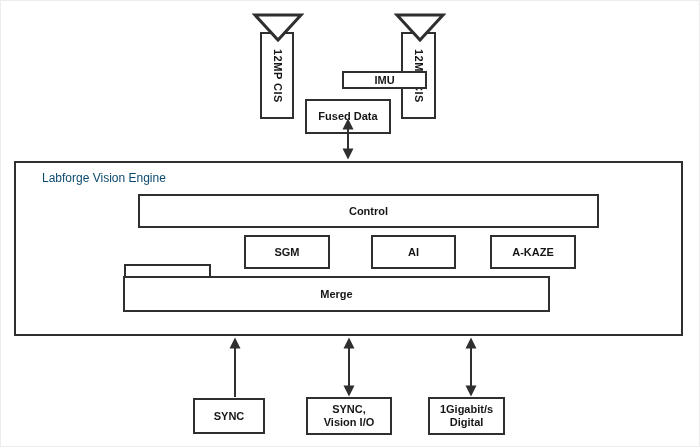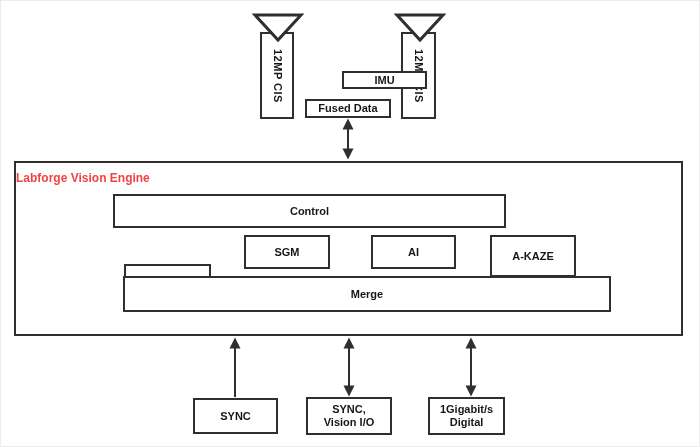--- a/index.html
+++ b/index.html
@@ -32,24 +32,24 @@
   .engine {
     position: absolute;
     left: 13px; top: 160px; width: 669px; height: 175px;
     border: 2px solid #2f2f2f;
     background: #ffffff;
     box-sizing: border-box;
     z-index: 1;
   }
   .engine-title {
     position: absolute;
-    left: 0; top: 8px;
-    font-weight: bold;
+    left: 26px; top: 8px;
+    font-weight: normal;
     font-size: 12px;
-    color: #ef4444;
+    color: #0c4a6e;
     white-space: nowrap;
   }
   .cam {
     z-index: 2;
   }
   .cam .vtext {
     writing-mode: vertical-rl;
     font-weight: bold;
     font-size: 11px;
     letter-spacing: 0.5px;
@@ -88,50 +88,50 @@
   </svg>
 
   <div class="box cam" style="left:400px; top:31px; width:35px; height:87px;">
     <span class="vtext">12MP CIS</span>
   </div>
 
   <div class="box" style="left:305px; top:70px; width:85px; height:18px;margin-left:36px;">
     <span>IMU</span>
   </div>
 
-  <div class="box" style="left:304px; top:98px; width:86px; height:19px;">
+  <div class="box" style="left:304px; top:98px; width:86px; height:35px;">
     <span>Fused Data</span>
   </div>
 
   <div class="engine">
     <span class="engine-title">Labforge Vision Engine</span>
   </div>
 
-  <div class="box" style="left:112px; top:193px; width:393px; height:34px;">
+  <div class="box" style="left:137px; top:193px; width:461px; height:34px;">
     <span>Control</span>
   </div>
 
   <div class="box" style="left:123px; top:234px; width:87px; height:34px;margin-top:29px;">
     <span>HDR</span>
   </div>
   <div class="box" style="left:243px; top:234px; width:86px; height:34px;">
     <span>SGM</span>
   </div>
   <div class="box" style="left:370px; top:234px; width:85px; height:34px;">
     <span>AI</span>
   </div>
-  <div class="box" style="left:489px; top:234px; width:86px; height:42px;">
+  <div class="box" style="left:489px; top:234px; width:86px; height:34px;">
     <span>A-KAZE</span>
   </div>
 
-  <div class="box" style="left:122px; top:275px; width:488px; height:36px;">
+  <div class="box" style="left:122px; top:275px; width:427px; height:36px;">
     <span>Merge</span>
   </div>
 
-  <div class="box" style="left:192px; top:397px; width:85px; height:36px;">
+  <div class="box" style="left:192px; top:397px; width:72px; height:36px;">
     <span>SYNC</span>
   </div>
 
   <div class="box" style="left:305px; top:396px; width:86px; height:38px;">
     <span>SYNC,</span>
     <span>Vision I/O</span>
   </div>
 
   <div class="box" style="left:427px; top:396px; width:77px; height:38px;">
     <span>1Gigabit/s</span>

